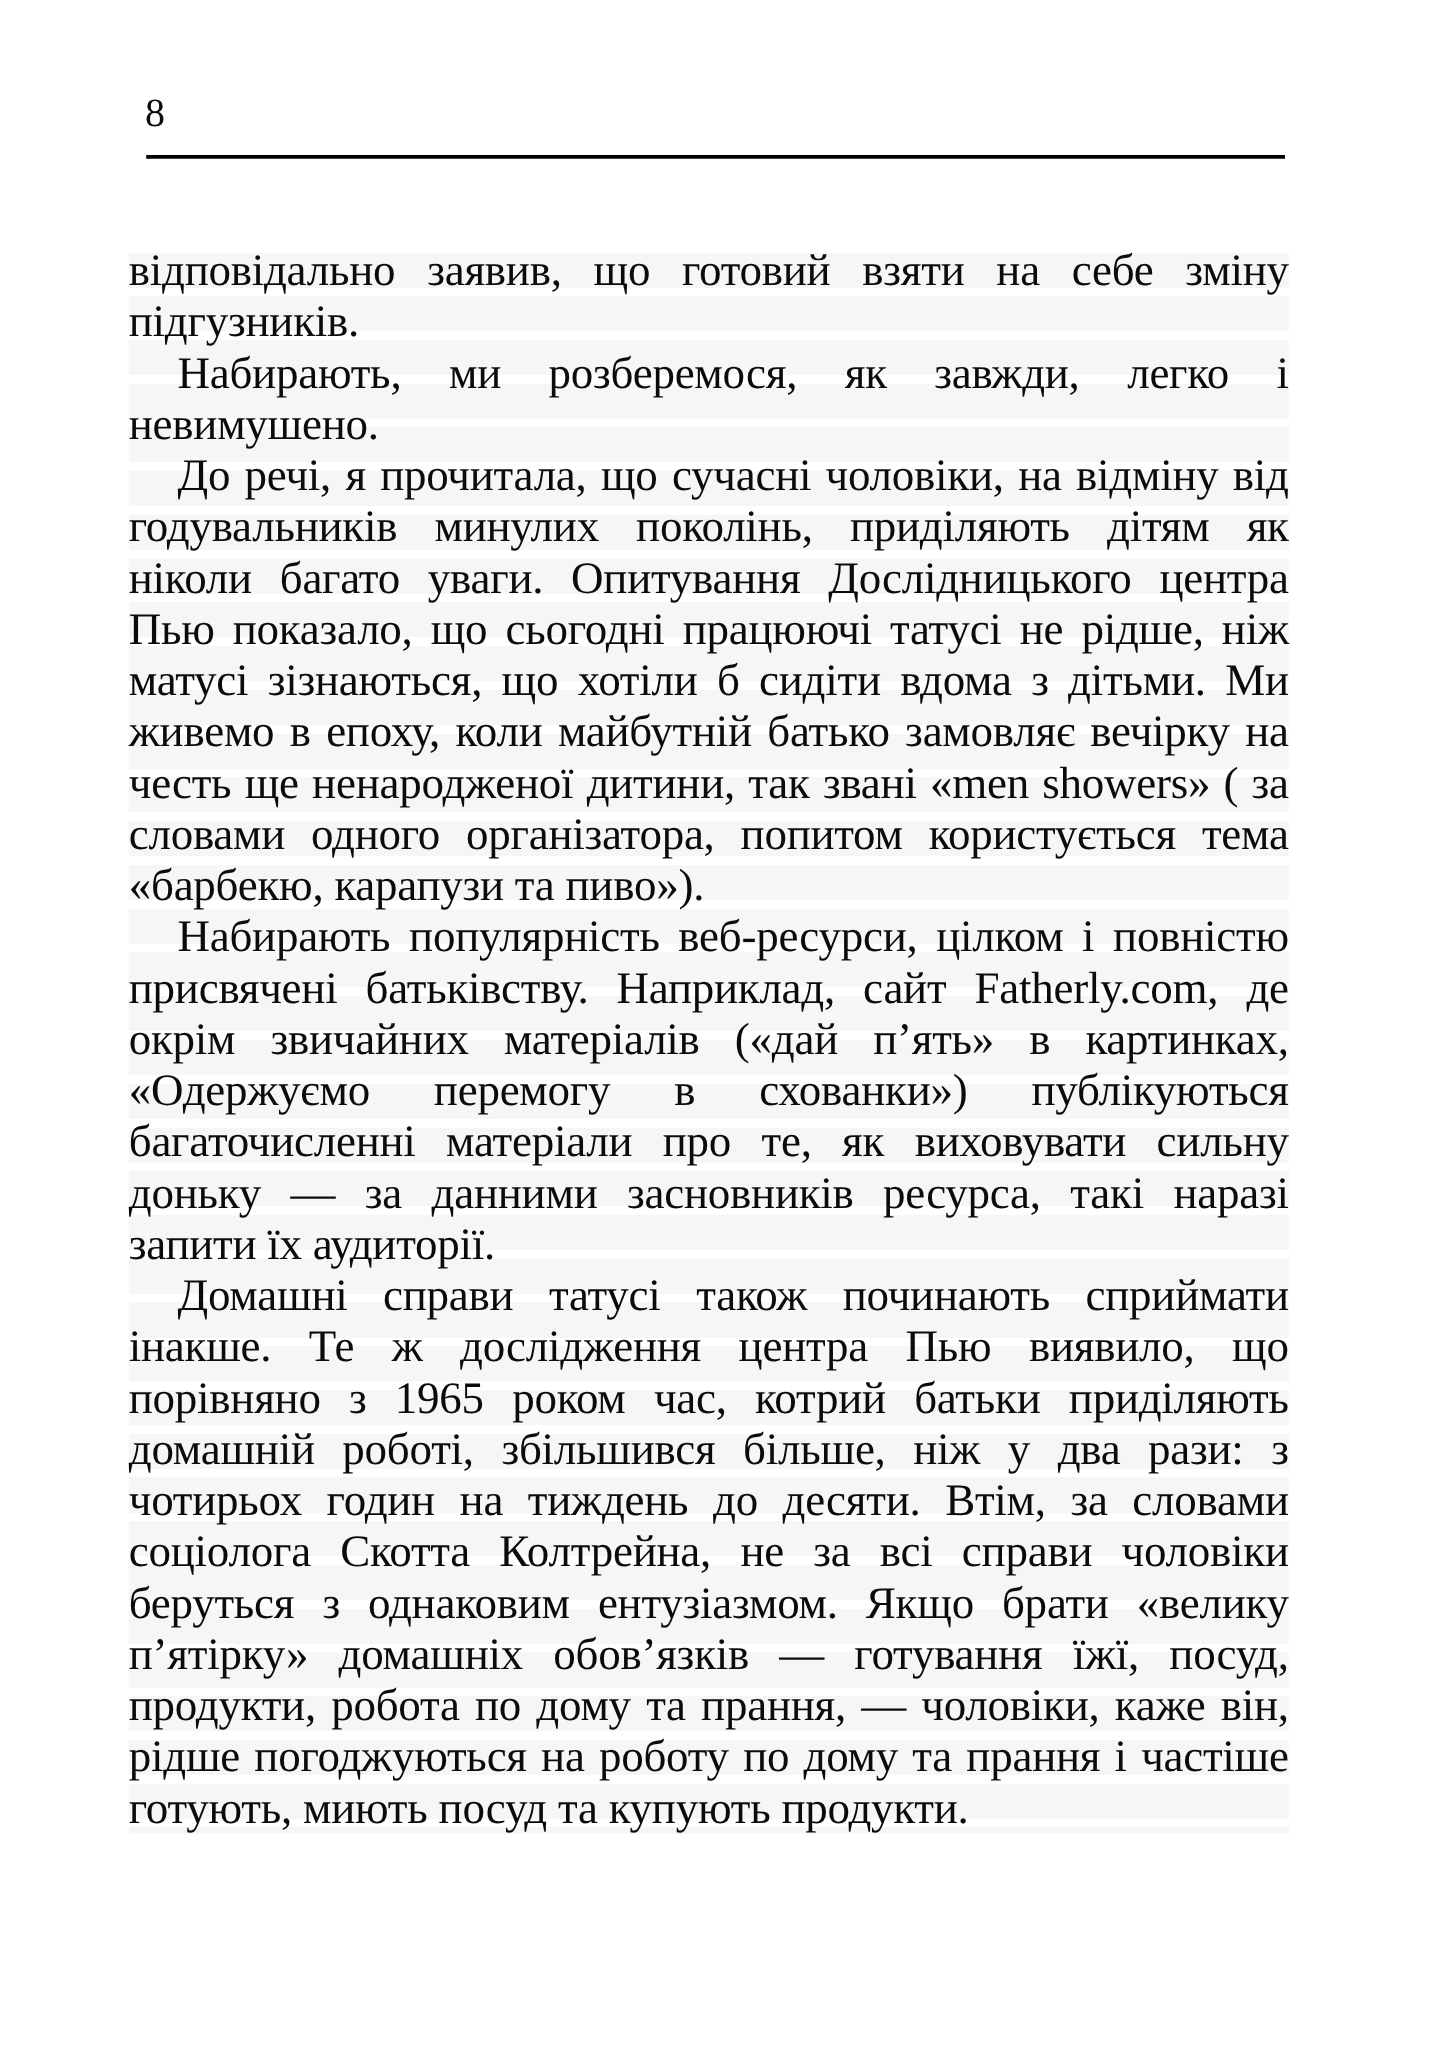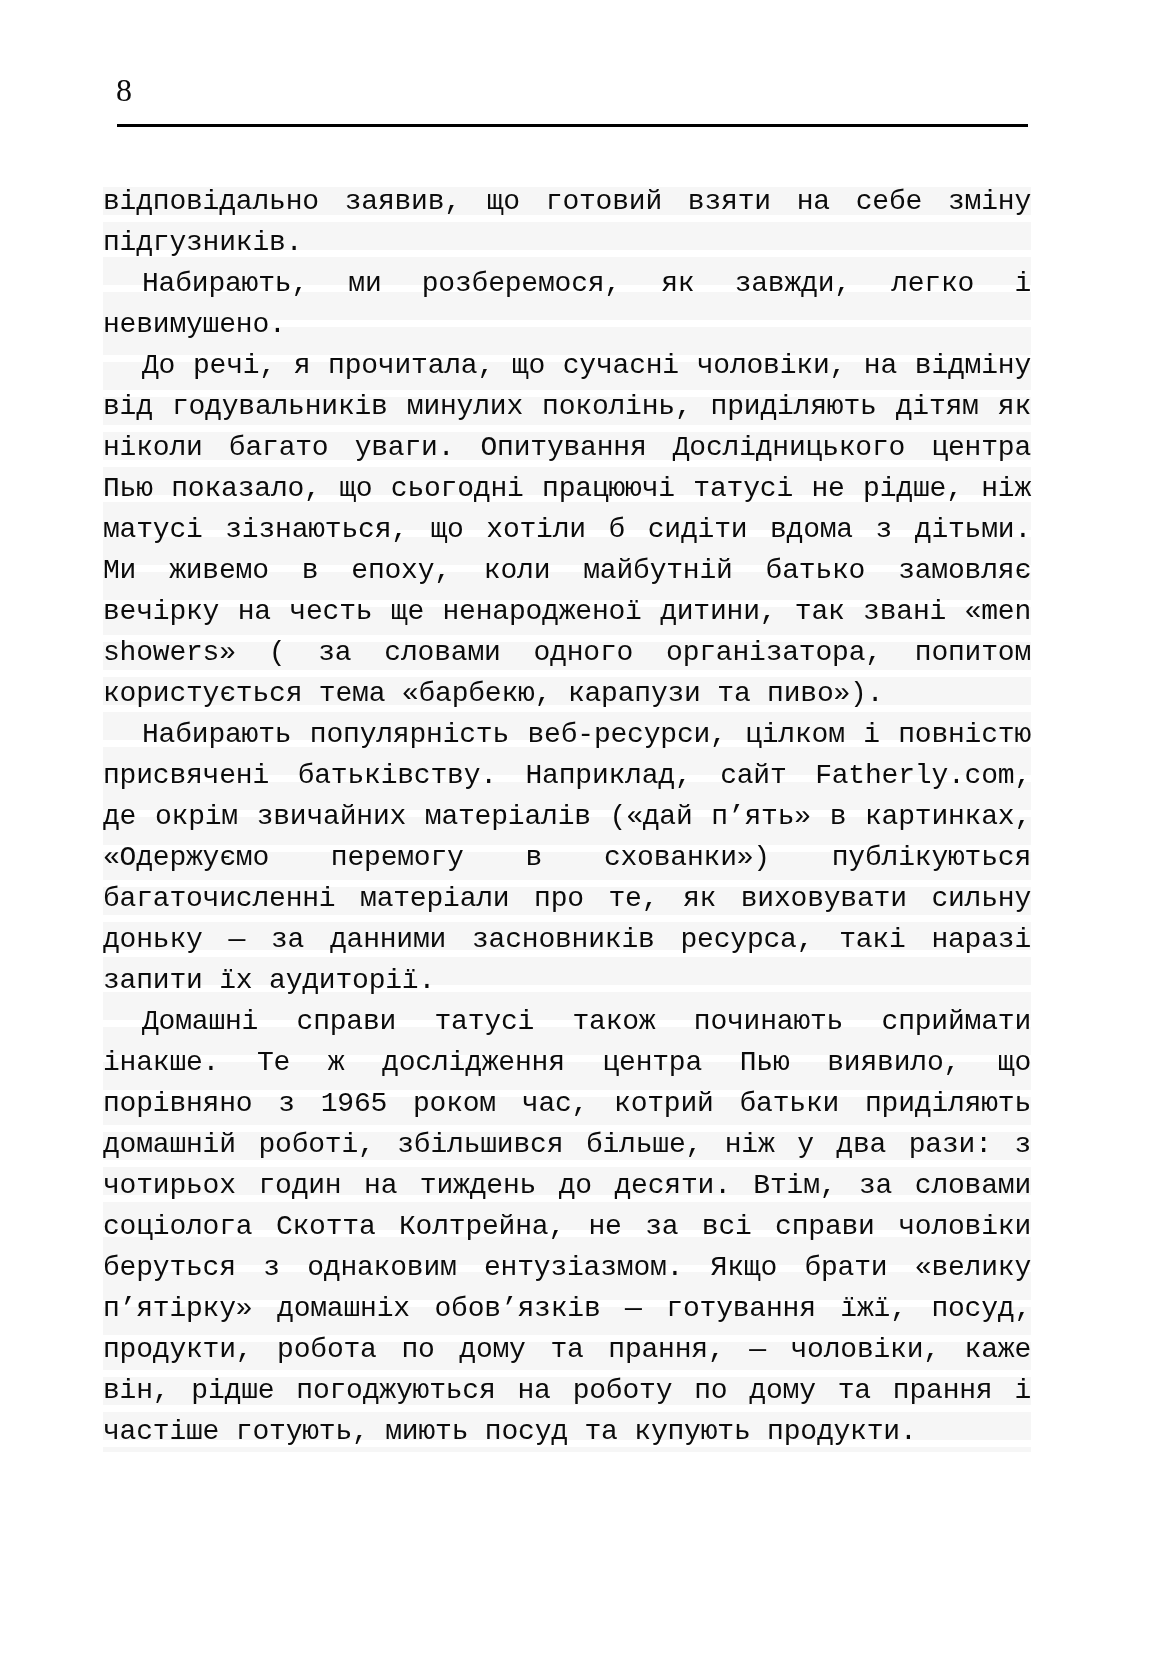--- a/index.html
+++ b/index.html
@@ -28,35 +28,34 @@
     position: absolute;
     left: 117px;
     top: 124px;
     width: 911px;
     height: 3px;
     background: #000000;
   }
   .body-text {
     position: absolute;
     left: 103px;
-    top: 181px;
+    top: 196px;
     width: 928px;
-    font-size: 28px;
+    font-size: 36px;
     line-height: 41px;
     text-align: justify;
     letter-spacing: -0.2px;
     
     background: repeating-linear-gradient(
       to bottom,
       rgba(0, 0, 0, 0.035) 6px,
       rgba(0, 0, 0, 0.035) 34px,
       rgba(0, 0, 0, 0) 34px,
       rgba(0, 0, 0, 0) 41px
     );
-    font-family: Liberation Mono, monospace;
   }
   .para {
     margin: 0;
     padding: 0;
     text-indent: 39px;
   }
   .para.continuation {
     text-indent: 0;
   }
 </style>

